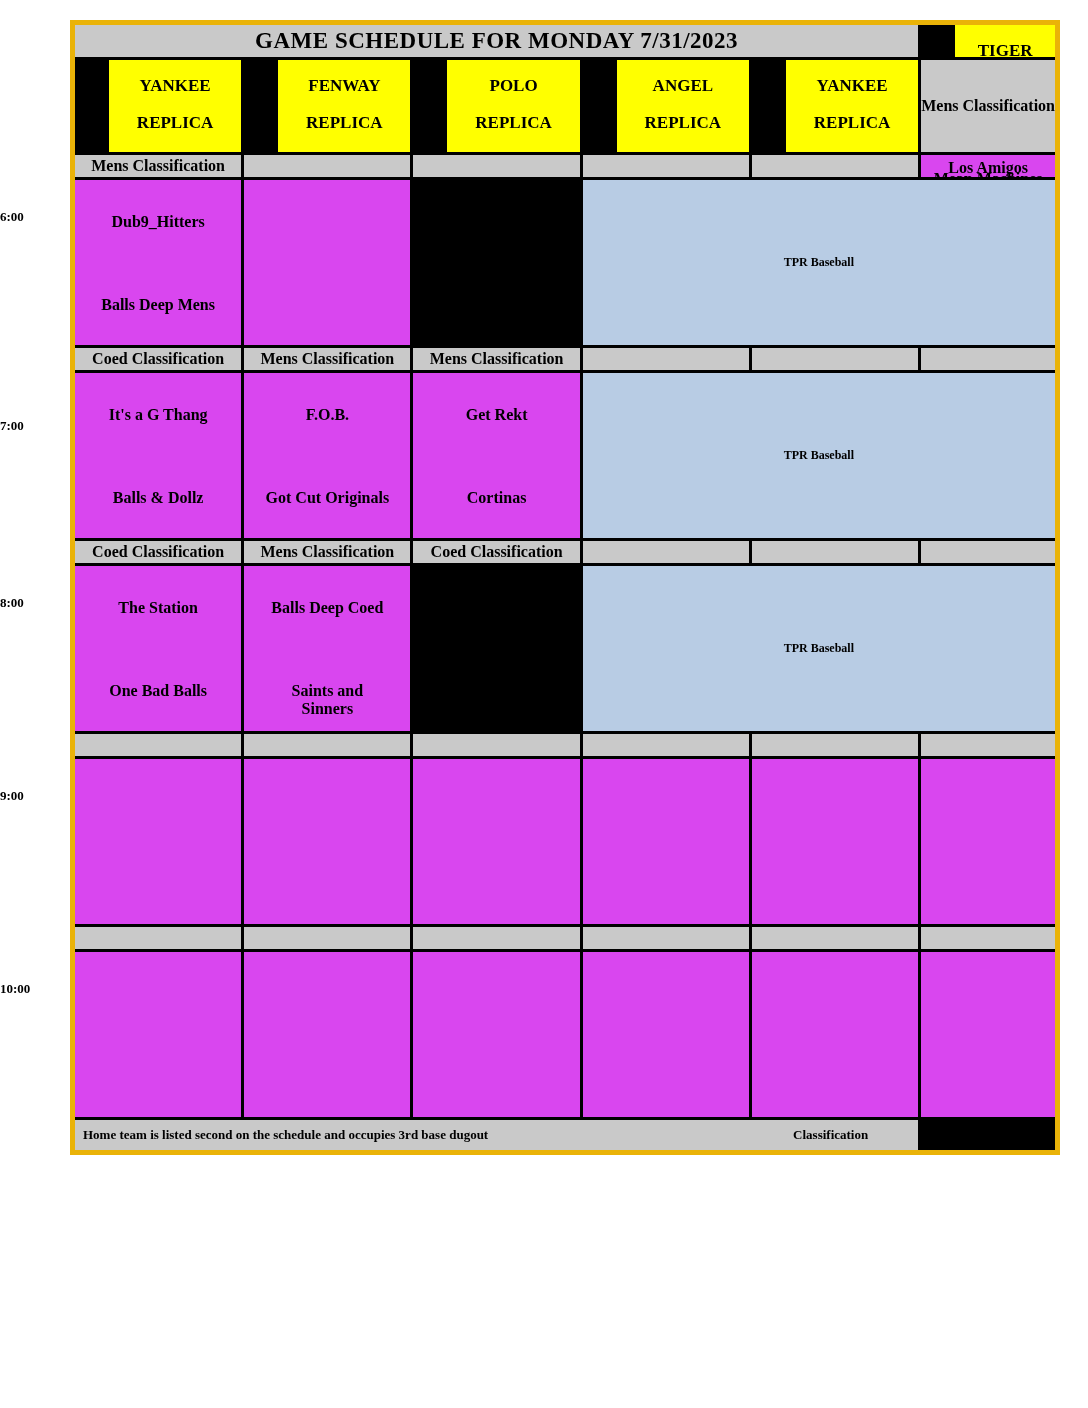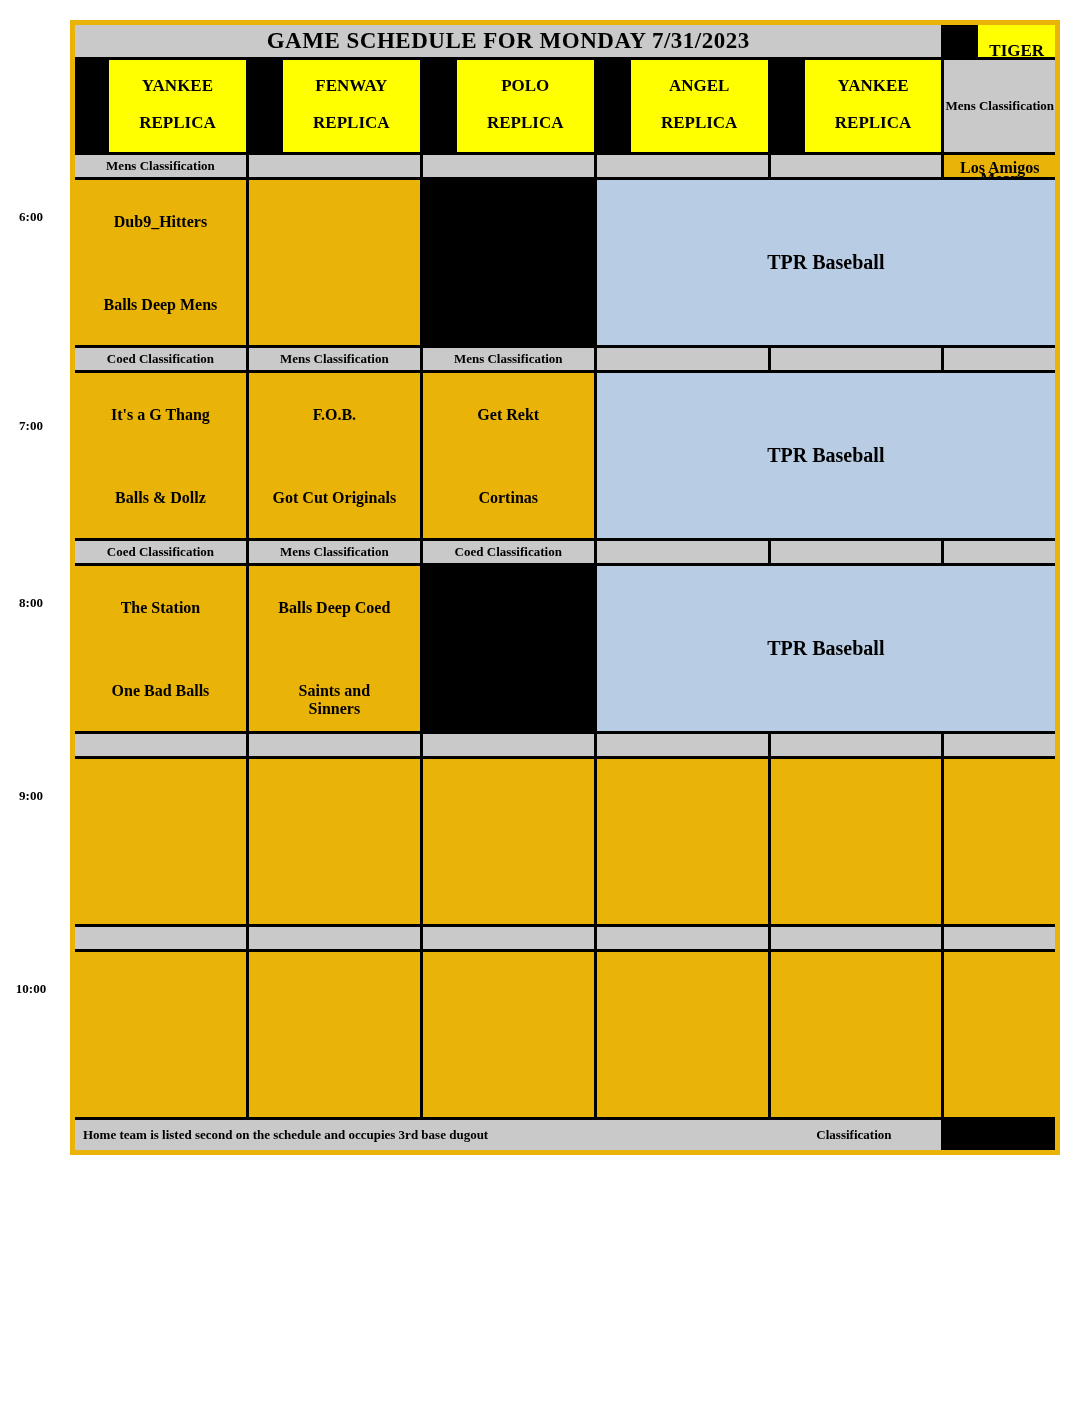--- a/index.html
+++ b/index.html
@@ -47,42 +47,42 @@
     font-size: 17px;
     text-align: center;
     margin-left: 34px;
   }
   .field-cell span {
     display: block;
     line-height: 37px;
   }
   .class-cell {
     background: var(--gray_bg, #C9C9C9);
-    font-size: 13px;
+    font-size: 16px;
     text-align: right;
   }
   .game-cell {
-    background: #eab308;
+    background: #d946ef;
     position: relative;
   }
   .game-cell .team {
     position: absolute;
     left: 2px;
     right: 2px;
     text-align: center;
     font-size: 16px;
     line-height: 1.15;
     white-space: pre-line;
   }
   .game-cell .away { top: 20%; }
   .game-cell .home { top: 70%; }
   .tpr-cell {
     grid-column: 4 / 7;
     background: var(--tpr_bg, #B8CCE4);
-    font-size: 20px;
+    font-size: 12px;
   }
   .footer-cell {
     grid-column: 1 / -1;
     background: var(--gray_bg, #C9C9C9);
     justify-content: space-between;
     padding: 12px 8px;
     font-size: 13px;
   }
   .footer-cell .classification-label {
     padding-right: 42px;
@@ -91,21 +91,21 @@
     position: absolute;
     left: 0;
     top: 0;
     width: 62px;
     height: 1200px;
   }
   .time-label {
     position: absolute;
     left: 0;
     width: 62px;
-    text-align: center;
+    text-align: left;
     font-size: 13px;
     line-height: 14px;
   }
 </style>
 </head>
 <body>
 
 <div class="time-gutter">
   <div class="time-label" style="top:210px">6:00</div>
   <div class="time-label" style="top:419px">7:00</div>

